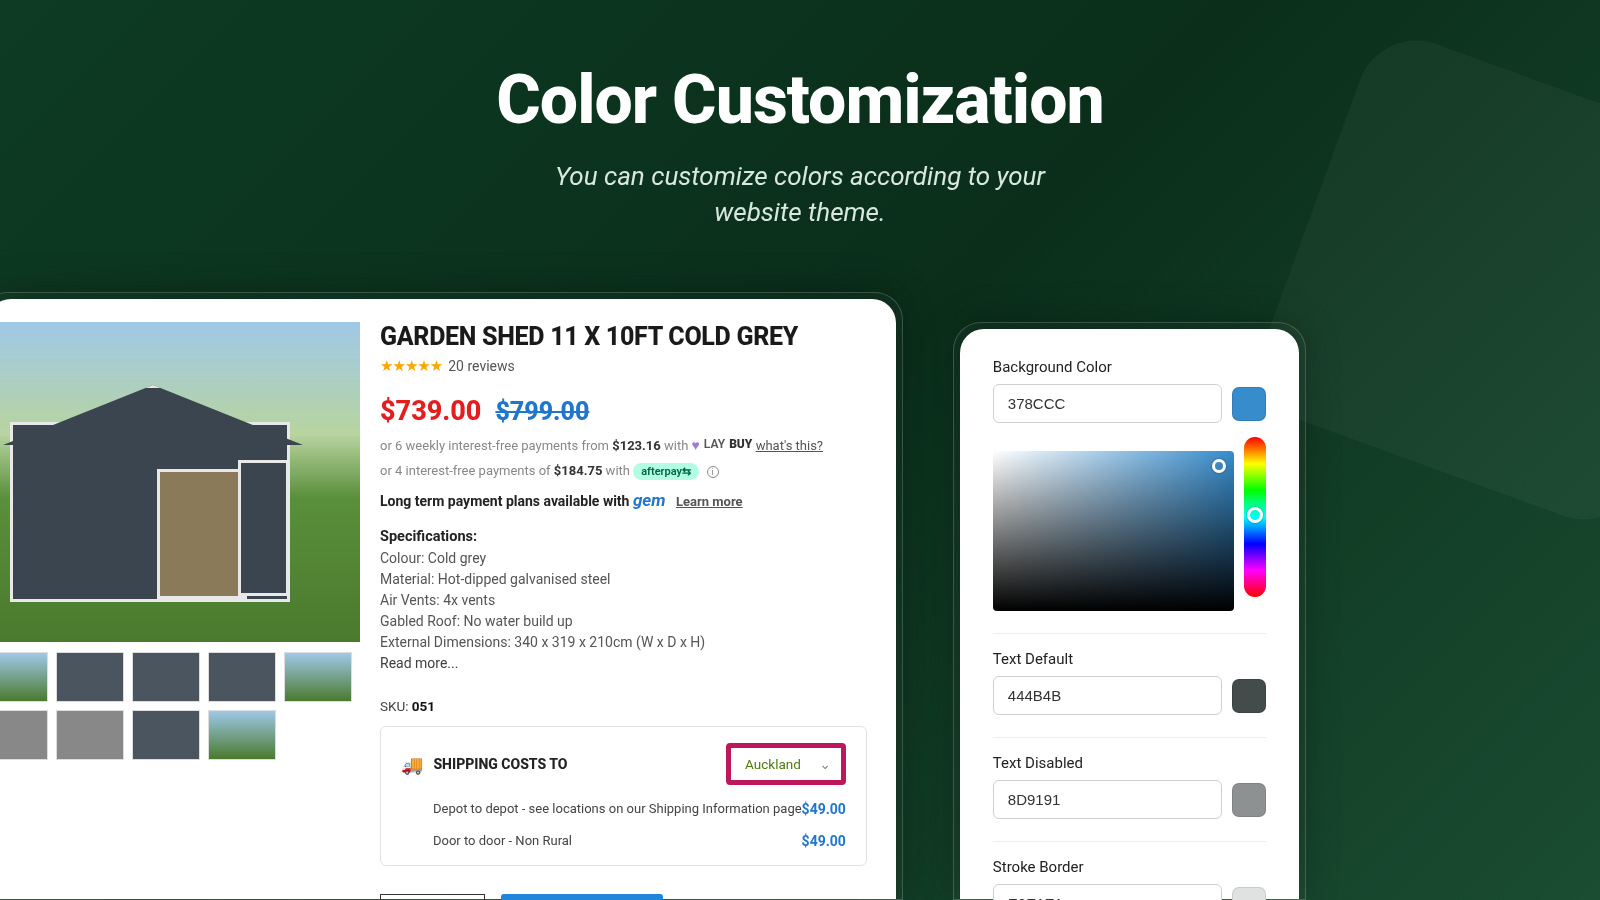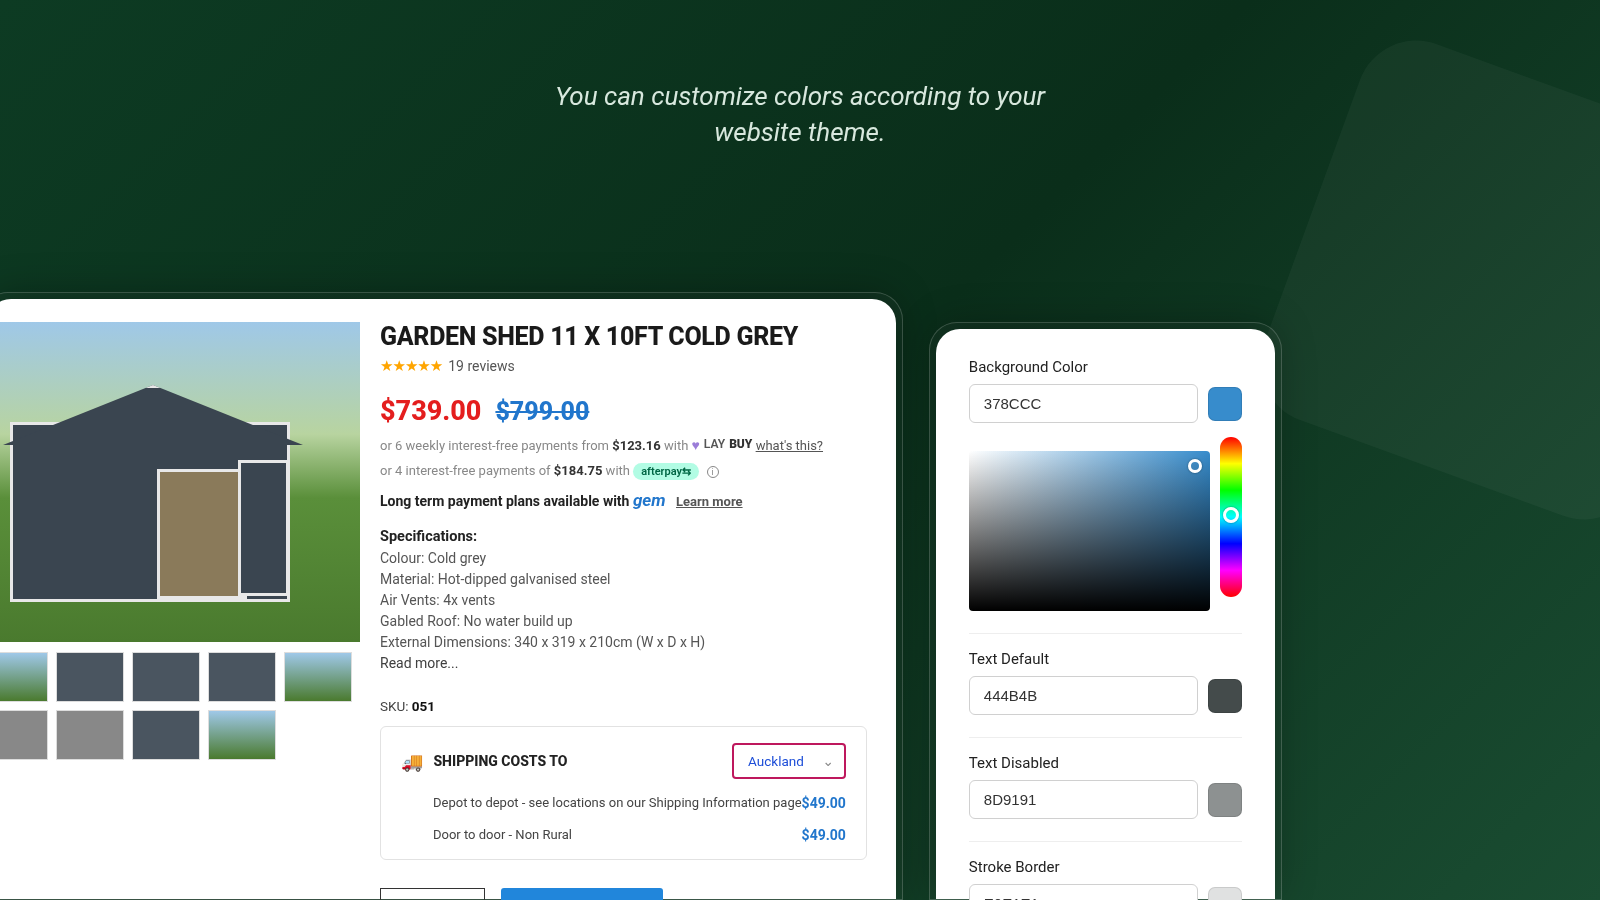--- a/index.html
+++ b/index.html
@@ -34,21 +34,21 @@
   color: #d8e8de;
   margin-top: 18px;
   line-height: 1.4;
 }
 .panels {
   position: absolute;
   bottom: 0;
   left: 0;
   right: 0;
   display: flex;
-  gap: 26px;
+  gap: 50px;
   padding: 0 40px;
   align-items: flex-end;
 }
 .panel {
   background: #fff;
   border-radius: 24px 24px 0 0;
   box-shadow: 0 -4px 40px rgba(0,0,0,0.3);
   border: 1px solid rgba(255,255,255,0.15);
 }
 .panel-outer {
@@ -144,22 +144,22 @@
 .shipping-box {
   border: 1px solid #e2e2e2;
   border-radius: 6px;
   padding: 16px 20px;
   margin-top: 12px;
 }
 .shipping-head { display: flex; align-items: center; justify-content: space-between; }
 .shipping-label { display: flex; align-items: center; gap: 10px; font-weight: 800; font-size: 14px; color: #222; }
 .truck-icon { color: #2176cc; font-size: 18px; }
 .location-select {
-  border: 2px solid #be185d; border-radius: 4px;
-  padding: 8px 40px 8px 14px; font-size: 13.5px; color: #1d4ed8;
+  border: 5px solid #be185d; border-radius: 4px;
+  padding: 8px 40px 8px 14px; font-size: 13.5px; color: #4d7c0f;
   background: #fff; position: relative;
 }
 .location-select::after { content: '⌄'; position: absolute; right: 10px; color: #888; }
 .ship-row { margin-top: 16px; font-size: 13px; color: #444; display: flex; justify-content: space-between; margin-left: 32px; }
 .ship-price { color: #2176cc; font-weight: 700; font-size: 14px; }
 .cart-row { display: flex; gap: 16px; margin-top: 28px; }
 .qty-box {
   border: 1px solid #333; padding: 10px 14px;
   font-size: 13px; color: #222; display: flex; gap: 12px; align-items: center;
 }
@@ -217,20 +217,21 @@
   box-shadow: 0 0 2px rgba(0,0,0,0.5);
 }
 .divider { border: none; border-top: 1px solid #eee; margin: 0 0 16px 0; }
 </style>
 </head>
 <body>
 
 <div class="bg-shape"></div>
 
 <div class="hero">
+  <h1>Color Customization</h1>
   <p>
     <span>You can customize colors according to your</span><br>
     <span>website theme.</span>
   </p>
 </div>
 
 <div class="panels">
 
   <div class="panel-outer" style="margin-left:-60px;">
   <div class="panel product-panel">
@@ -250,21 +251,21 @@
         <div class="thumb gray"></div>
         <div class="thumb gray"></div>
         <div class="thumb"></div>
         <div class="thumb green"></div>
       </div>
     </div>
     <div class="details">
       <div class="title">GARDEN SHED 11 X 10FT COLD GREY</div>
       <div class="rating">
         <span class="stars">★★★★★</span>
-        <span>19 reviews</span>
+        <span>20 reviews</span>
       </div>
       <div class="prices">
         <span class="price-sale">$739.00</span>
         <span class="price-orig">$799.00</span>
       </div>
       <div class="payline">
         <span>or 6 weekly interest-free payments from </span><b>$123.16</b><span> with </span>
         <span class="badge-laybuy">
               <span>LAY</span>
               <b>BUY</b>

